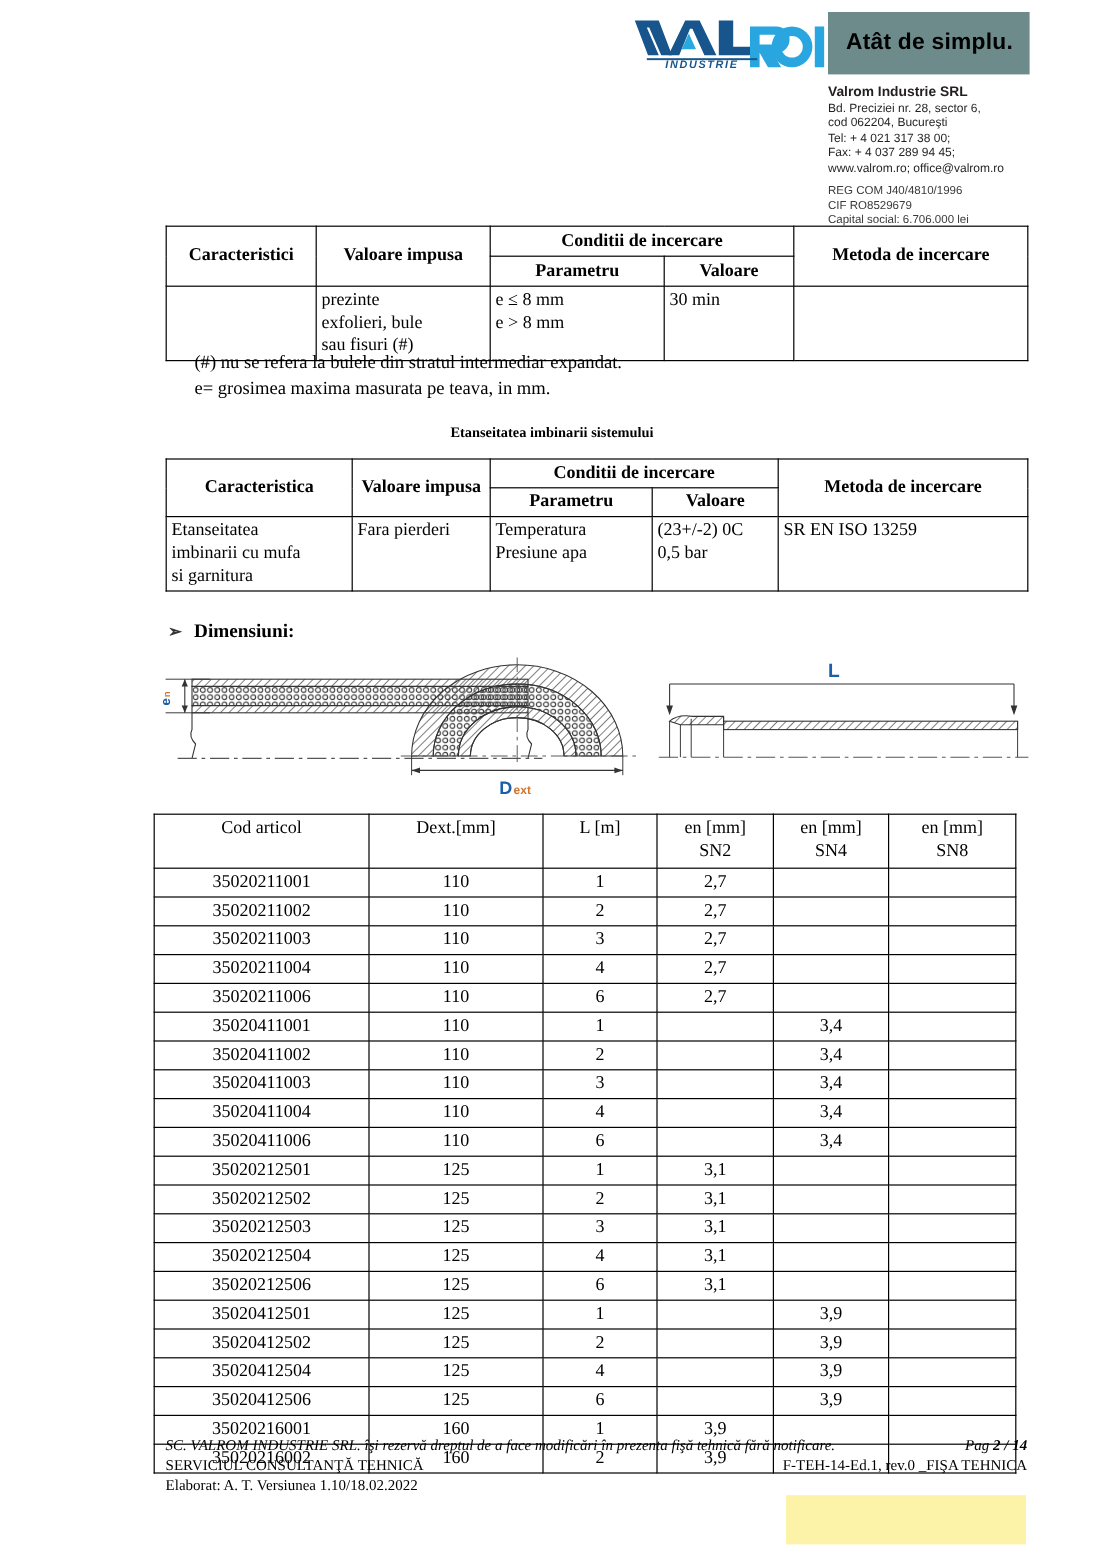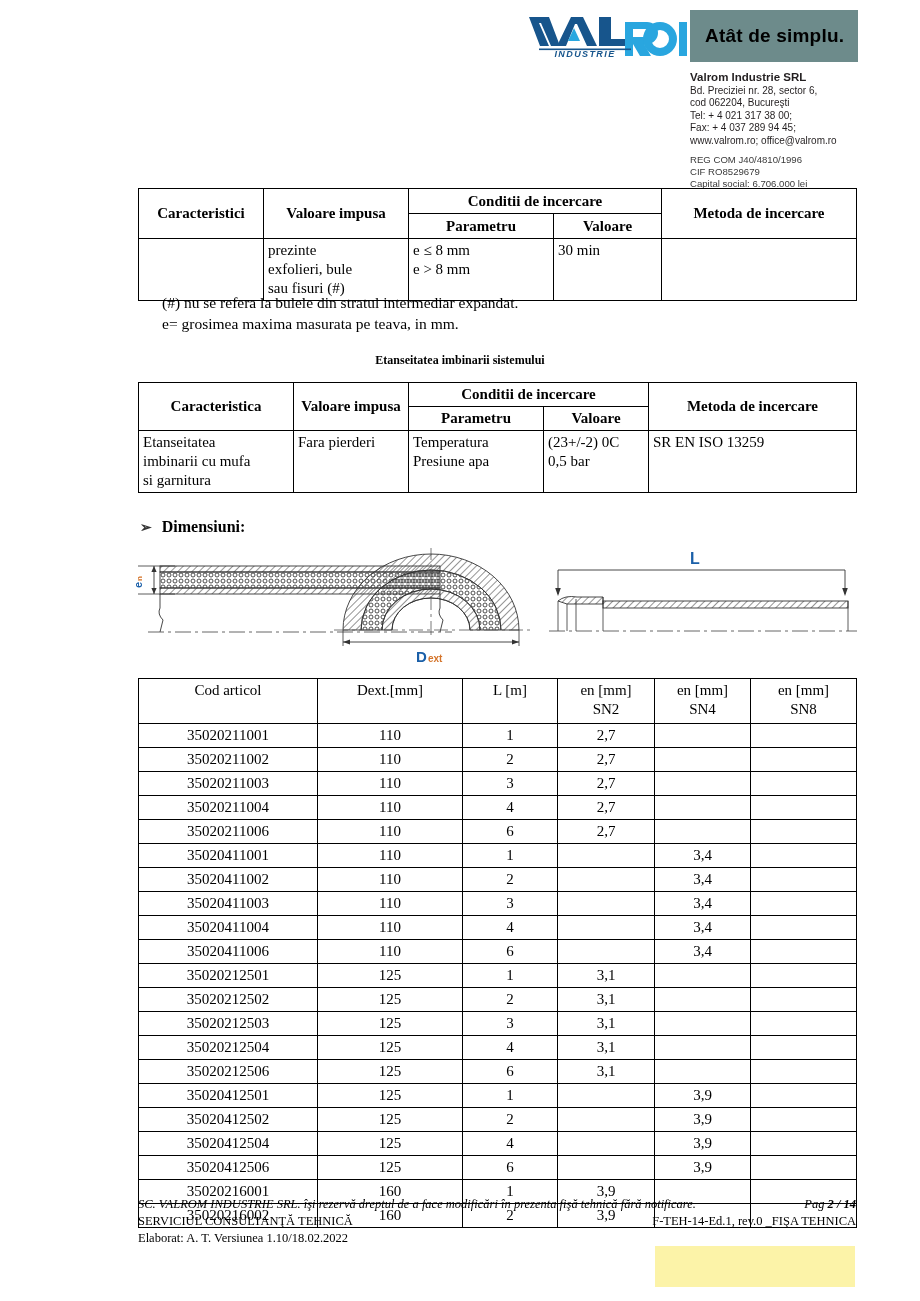--- a/index.html
+++ b/index.html
@@ -151,21 +151,21 @@
     position: absolute;
     left: 130px;
     top: 548px;
     width: 760px;
     height: 120px;
   }
 
   
   .t3 {
     position: absolute;
-    left: 138px;
+    left: 128px;
     top: 678px;
     width: 718px;
   }
   .t3 th, .t3 td {
     font-size: 14.5px;
     line-height: 17px;
     text-align: center;
     vertical-align: middle;
     padding: 1px 2px;
     height: 19px;

